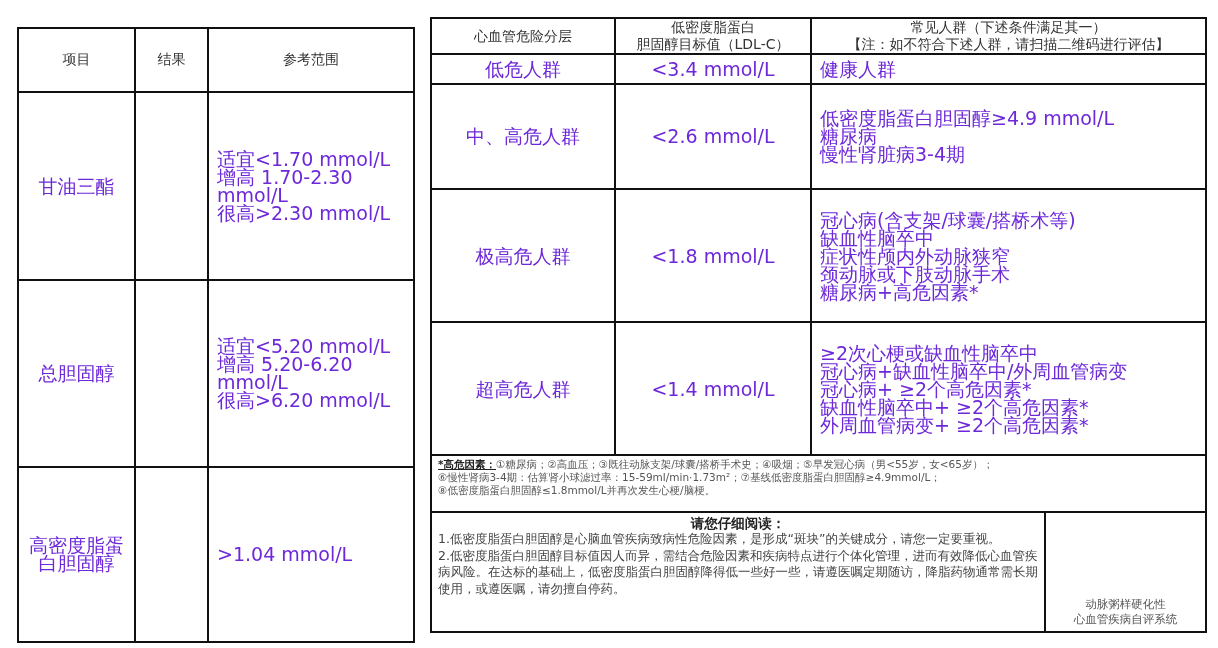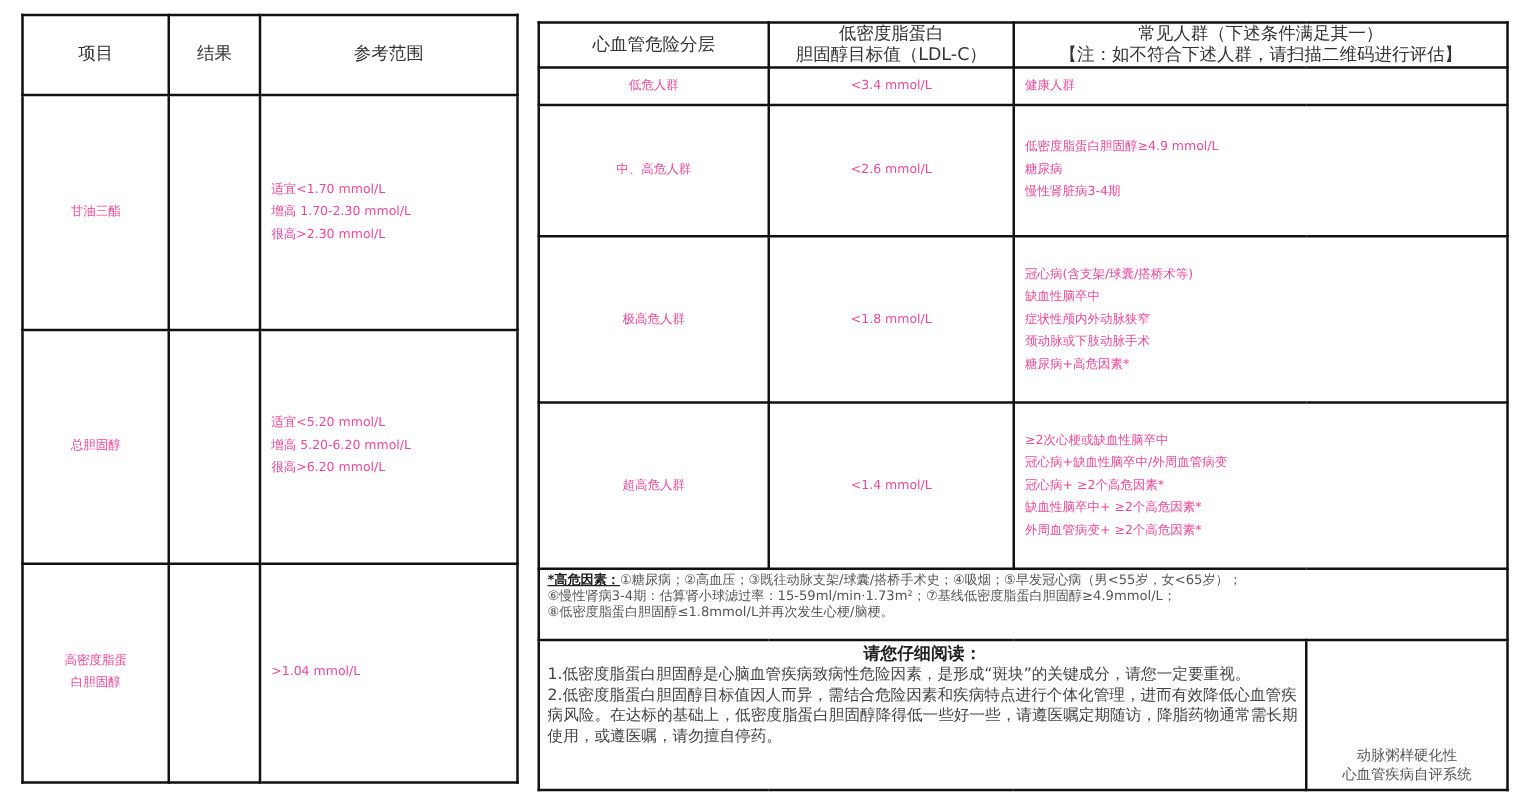--- a/index.html
+++ b/index.html
@@ -3,32 +3,32 @@
 <meta charset="utf-8">
 <style>
   html, body { margin: 0; padding: 0; background: #ffffff; }
   body { width: 1218px; height: 648px; position: relative; overflow: hidden;
          font-family: "DejaVu Sans", "Liberation Sans", sans-serif; color: #333; }
   .tbl { position: absolute; border-collapse: collapse; table-layout: fixed; }
   .tbl td, .tbl th { border: 2px solid #111; padding: 0; font-weight: normal; vertical-align: middle; }
   .c { text-align: center; }
   .l { text-align: left; padding-left: 8px !important; margin-left: 48px; }
   .hdr { font-size: 14px; color: #333; line-height: 17px; }
-  .cell { font-size: 10px; line-height: 18px; color: #ec4899; }
+  .cell { font-size: 19px; line-height: 18px; color: #6d28d9; }
   .ml { white-space: pre-line; }
   .small { font-size: 10.5px; line-height: 13px; color: #555; padding: 2px 6px !important; text-align: left; vertical-align: top !important; }
   .small b { color: #222; text-decoration: underline; }
   .read { font-size: 12.5px; line-height: 16.5px; color: #444; padding: 2px 6px !important; text-align: left; vertical-align: top !important; }
   .read .rt { font-weight: bold; color: #222; font-size: 13.5px; text-align: center; }
   .qr { font-size: 11.5px; line-height: 15px; color: #555; text-align: center; vertical-align: bottom !important; padding-bottom: 4px !important; }
 </style>
 </head>
 <body>
 
-<table class="tbl" style="left:17px; top:11px; width:396px; height:616px;">
+<table class="tbl" style="left:17px; top:27px; width:396px; height:616px;">
   <colgroup>
       <col style="width:117px">
       <col style="width:73px">
       <col style="width:206px">
     </colgroup>
   <tbody>
       <tr style="height:45px">
     <th class="hdr c">项目</th>
     <th class="hdr c">结果</th>
     <th class="hdr c">参考范围</th>

